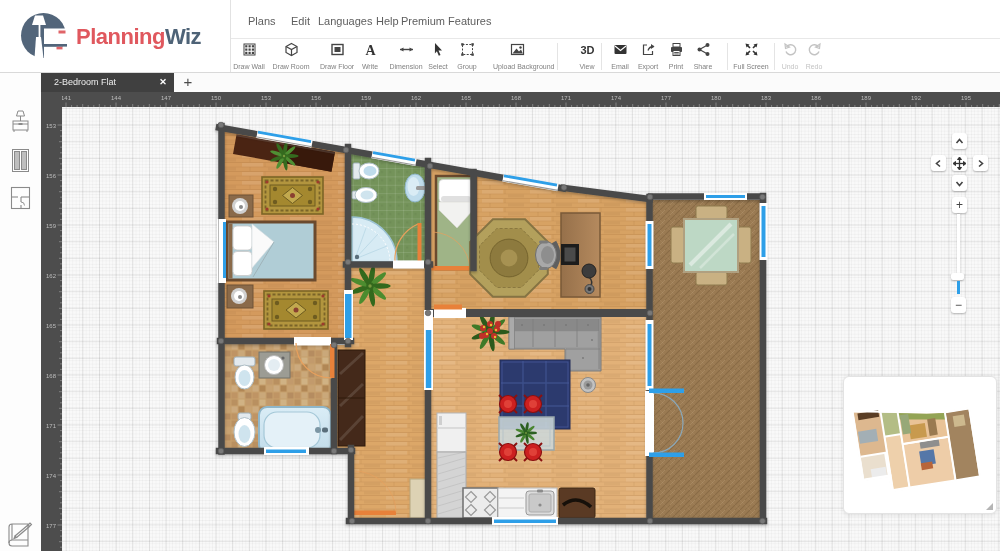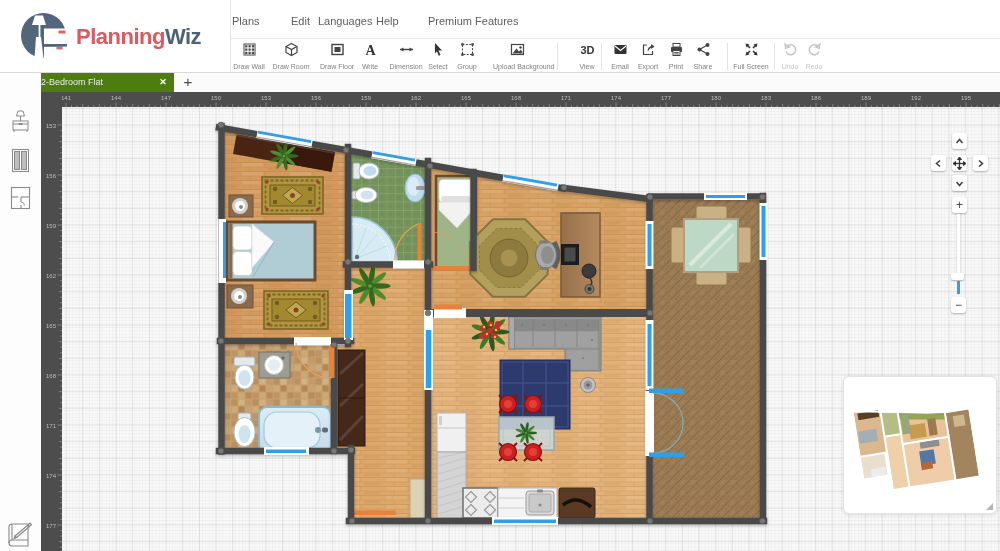--- a/index.html
+++ b/index.html
@@ -11,21 +11,21 @@
 #menurow{left:231px;top:0;width:769px;height:39px;border-bottom:1px solid #e8e8e8}
 .menuitem{position:absolute;top:15px;font-size:11px;color:#5e5e5e}
 .toolitem{position:absolute;top:42px;text-align:center;color:#444}
 .toolitem .lab{font-size:7px;color:#808080;margin-top:2px;white-space:nowrap}
 .toolsep{position:absolute;top:43px;width:1px;height:27px;background:#e4e4e4}
 .toolitem.dis svg *{stroke:#c3c3c3 !important;fill:none}
 
 #sidebar{left:0;top:73px;width:40px;height:478px;background:#fdfdfd}
 
 #tabbar{left:40px;top:73px;width:960px;height:19px;background:#fbfbfb}
-#tab1{position:absolute;left:1px;top:0;width:133px;height:19px;background:#4d7c0f;color:#ededed;font-size:9px;line-height:19px;}
+#tab1{position:absolute;left:1px;top:0;width:133px;height:19px;background:#404040;color:#ededed;font-size:9px;line-height:19px;padding-left:13px}
 #tabx{position:absolute;left:112px;top:0;width:20px;height:19px;color:#fff;font-size:9px;line-height:19px;text-align:center;font-weight:bold}
 #tabplus{position:absolute;left:138px;top:-1px;width:20px;height:19px;color:#4a4a4a;font-size:15px;line-height:20px;text-align:center}
 
 #hruler{left:41px;top:92px;width:959px;height:15px;background:#4d4d4d}
 #vruler{left:41px;top:92px;width:21px;height:459px;background:#4d4d4d}
 
 #canvas{left:62px;top:107px;width:938px;height:444px;background-color:#f9f9f9;
 background-image:
 linear-gradient(to right,rgba(90,90,90,0.12) 1px,transparent 1px),
 linear-gradient(to bottom,rgba(90,90,90,0.12) 1px,transparent 1px),
@@ -734,29 +734,29 @@
 <rect x="38.5" y="35.8" width="6" height="2.6" fill="#e06468"></rect>
 <polygon points="17,4.5 25,4.5 28,14 14,14" fill="#fff"></polygon>
 <rect x="20.6" y="14" width="1.8" height="12.5" fill="#fff"></rect>
 <polygon points="18,26 23,26 25.5,47 16.5,47" fill="#fff"></polygon>
 <text x="58" y="33" font-size="22" font-weight="bold" letter-spacing="-0.5"><tspan fill="#e0585e">Planning</tspan><tspan fill="#4e6377">Wiz</tspan></text>
 </svg>
 
 <div id="vsep" class="abs"></div>
 <div id="menurow" class="abs"></div>
 
-<div class="menuitem" style="left:232px">Plans</div>
+<div class="menuitem" style="left:248px">Plans</div>
 
 <div class="menuitem" style="left:291px">Edit</div>
 
 <div class="menuitem" style="left:318px">Languages</div>
 
 <div class="menuitem" style="left:376px">Help</div>
 
-<div class="menuitem" style="left:428px">Premium Features</div>
+<div class="menuitem" style="left:401px">Premium Features</div>
 
 <div class="toolitem" style="left:225px;width:48px"><svg width="15" height="15" viewBox="0 0 15 15" fill="none" stroke="#444" stroke-width="1.2">
         <rect x="2" y="2" width="11" height="11" stroke-width="1"></rect>
         <rect x="3.2" y="3.2" width="2.2" height="2.2" fill="#444" stroke="none"></rect>
         <rect x="3.2" y="6.5" width="2.2" height="2.2" fill="#444" stroke="none"></rect>
         <rect x="3.2" y="9.8" width="2.2" height="2.2" fill="#444" stroke="none"></rect>
         <rect x="6.5" y="3.2" width="2.2" height="2.2" fill="#444" stroke="none"></rect>
         <rect x="6.5" y="6.5" width="2.2" height="2.2" fill="#444" stroke="none"></rect>
         <rect x="6.5" y="9.8" width="2.2" height="2.2" fill="#444" stroke="none"></rect>
         <rect x="9.8" y="3.2" width="2.2" height="2.2" fill="#444" stroke="none"></rect>

